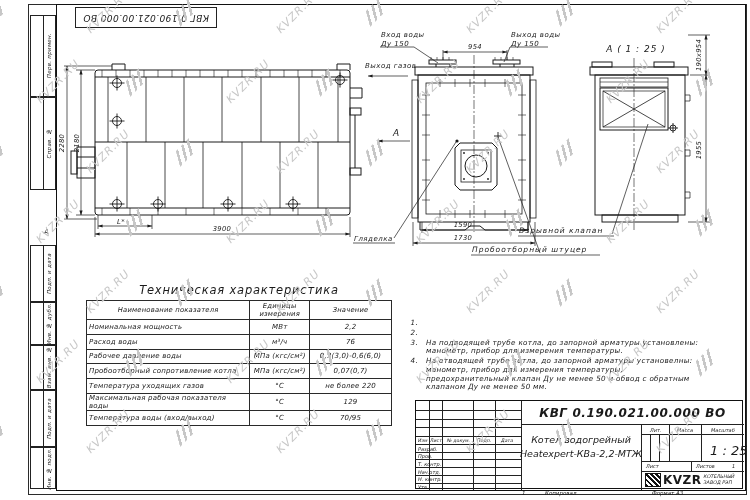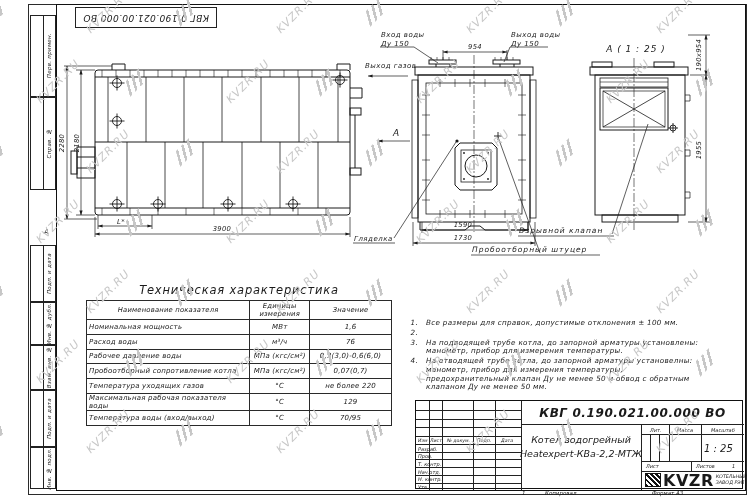--- a/index.html
+++ b/index.html
@@ -38,21 +38,21 @@
   
   .tb{position:absolute;left:415px;top:400px;width:328px;height:89px;border:1.5px solid #111;box-sizing:border-box;z-index:4;background:transparent;}
   .tb .vl,.tb .hl{position:absolute;background:#222;}
   .tb .vl{width:1px;} .tb .hl{height:1px;}
   .tb span{position:absolute;white-space:nowrap;}
   .tb-doc{left:105px;top:0;width:223px;height:23px;display:flex;align-items:center;justify-content:center;font-size:12px;font-weight:bold;letter-spacing:.6px;position:absolute;}
   .tb-name{left:105px;top:23px;width:120px;height:66px;position:absolute;display:flex;flex-direction:column;align-items:center;padding-top:9px;box-sizing:border-box;font-size:9.5px;line-height:1.5;}
   .t5{font-size:5px;} .t47{font-size:4.7px;}
   .company{position:absolute;left:226px;top:70px;width:101px;height:18px;display:flex;align-items:center;}
   .logo-mark{width:14px;height:12px;margin:0 2px 0 3px;background:repeating-linear-gradient(45deg,#111 0 2px,#fff 2px 3.6px);border:1px solid #111;flex:none;}
-  .logo-abbr{font-size:16px;font-weight:bold;font-style:normal;letter-spacing:.5px;}
+  .logo-abbr{font-size:12px;font-weight:bold;font-style:normal;letter-spacing:.5px;}
   .logo-lines{font-size:4.8px;line-height:1.15;margin-left:2px;}
   .strip{position:absolute;z-index:4;font-size:5.5px;}
   
   .wm-layer{position:absolute;inset:0;z-index:6;pointer-events:none;}
   .wm-t{position:absolute;transform:rotate(-45deg);color:#c7c7c7;font-size:11px;font-style:italic;letter-spacing:1px;mix-blend-mode:multiply;white-space:nowrap;}
   .wm-l{position:absolute;width:20px;height:14px;transform:rotate(-45deg) skewX(-30deg);background:repeating-linear-gradient(90deg,#c7c7c7 0 3px,transparent 3px 7.5px);mix-blend-mode:multiply;}
 </style>
 </head>
 <body>
 
@@ -279,21 +279,21 @@
       <tr>
         <th>Наименование показателя</th>
         <th>Единицы измерения</th>
         <th>Значение</th>
       </tr>
     </thead>
     <tbody>
         <tr>
           <td>Номинальная мощность</td>
           <td class="c">МВт</td>
-          <td class="c">1,6</td>
+          <td class="c">2,2</td>
         </tr>
         <tr>
           <td>Расход воды</td>
           <td class="c">м³/ч</td>
           <td class="c">76</td>
         </tr>
         <tr>
           <td>Рабочее давление воды</td>
           <td class="c">МПа (кгс/см²)</td>
           <td class="c">0,3(3,0)-0,6(6,0)</td>
@@ -317,21 +317,20 @@
           <td>Температура воды (вход/выход)</td>
           <td class="c">°С</td>
           <td class="c">70/95</td>
         </tr>
       </tbody>
   </table>
 
   <div class="notes">
       <div class="note">
         <span class="nnum">1.</span>
-        <span class="ntext">Все размеры для справок, допустимые отклонения ± 100 мм.</span>
       </div>
       <div class="note">
         <span class="nnum">2.</span>
       </div>
       <div class="note">
         <span class="nnum">3.</span>
         <span class="ntext">На подводящей трубе котла, до запорной арматуры установлены: манометр, прибор для измерения температуры.</span>
       </div>
       <div class="note">
         <span class="nnum">4.</span>
@@ -381,21 +380,21 @@
     <span class="t5" style="left:2px;top:44.5px;">Разраб.</span>
     <span class="t5" style="left:2px;top:52.2px;">Пров.</span>
     <span class="t5" style="left:2px;top:59.9px;">Т. контр.</span>
     <span class="t5" style="left:2px;top:67.6px;">Нач.отд.</span>
     <span class="t5" style="left:2px;top:75.3px;">Н. контр.</span>
     <span class="t5" style="left:2px;top:83px;">Утв.</span>
 
     <span class="t5" style="left:234px;top:25.5px;">Лит.</span>
     <span class="t5" style="left:261px;top:25.5px;">Масса</span>
     <span class="t5" style="left:295px;top:25.5px;">Масштаб</span>
-    <span style="left:288px;top:42px;font-size:10px;">1 : 25</span>
+    <span style="left:294px;top:42px;font-size:13px;">1 : 25</span>
     <span class="t5" style="left:230px;top:62px;">Лист</span>
     <span class="t5" style="left:280px;top:62px;">Листов</span>
     <span class="t5" style="left:316px;top:62px;">1</span>
 
     <div class="company">
       <span class="logo-mark" style="position:static"></span>
       <span class="logo-abbr" style="position:static">KVZR</span>
       <span class="logo-lines" style="position:static">
         <span style="position:static;display:block">КОТЕЛЬНЫЙ</span>
         <span style="position:static;display:block">ЗАВОД РЭП</span>

